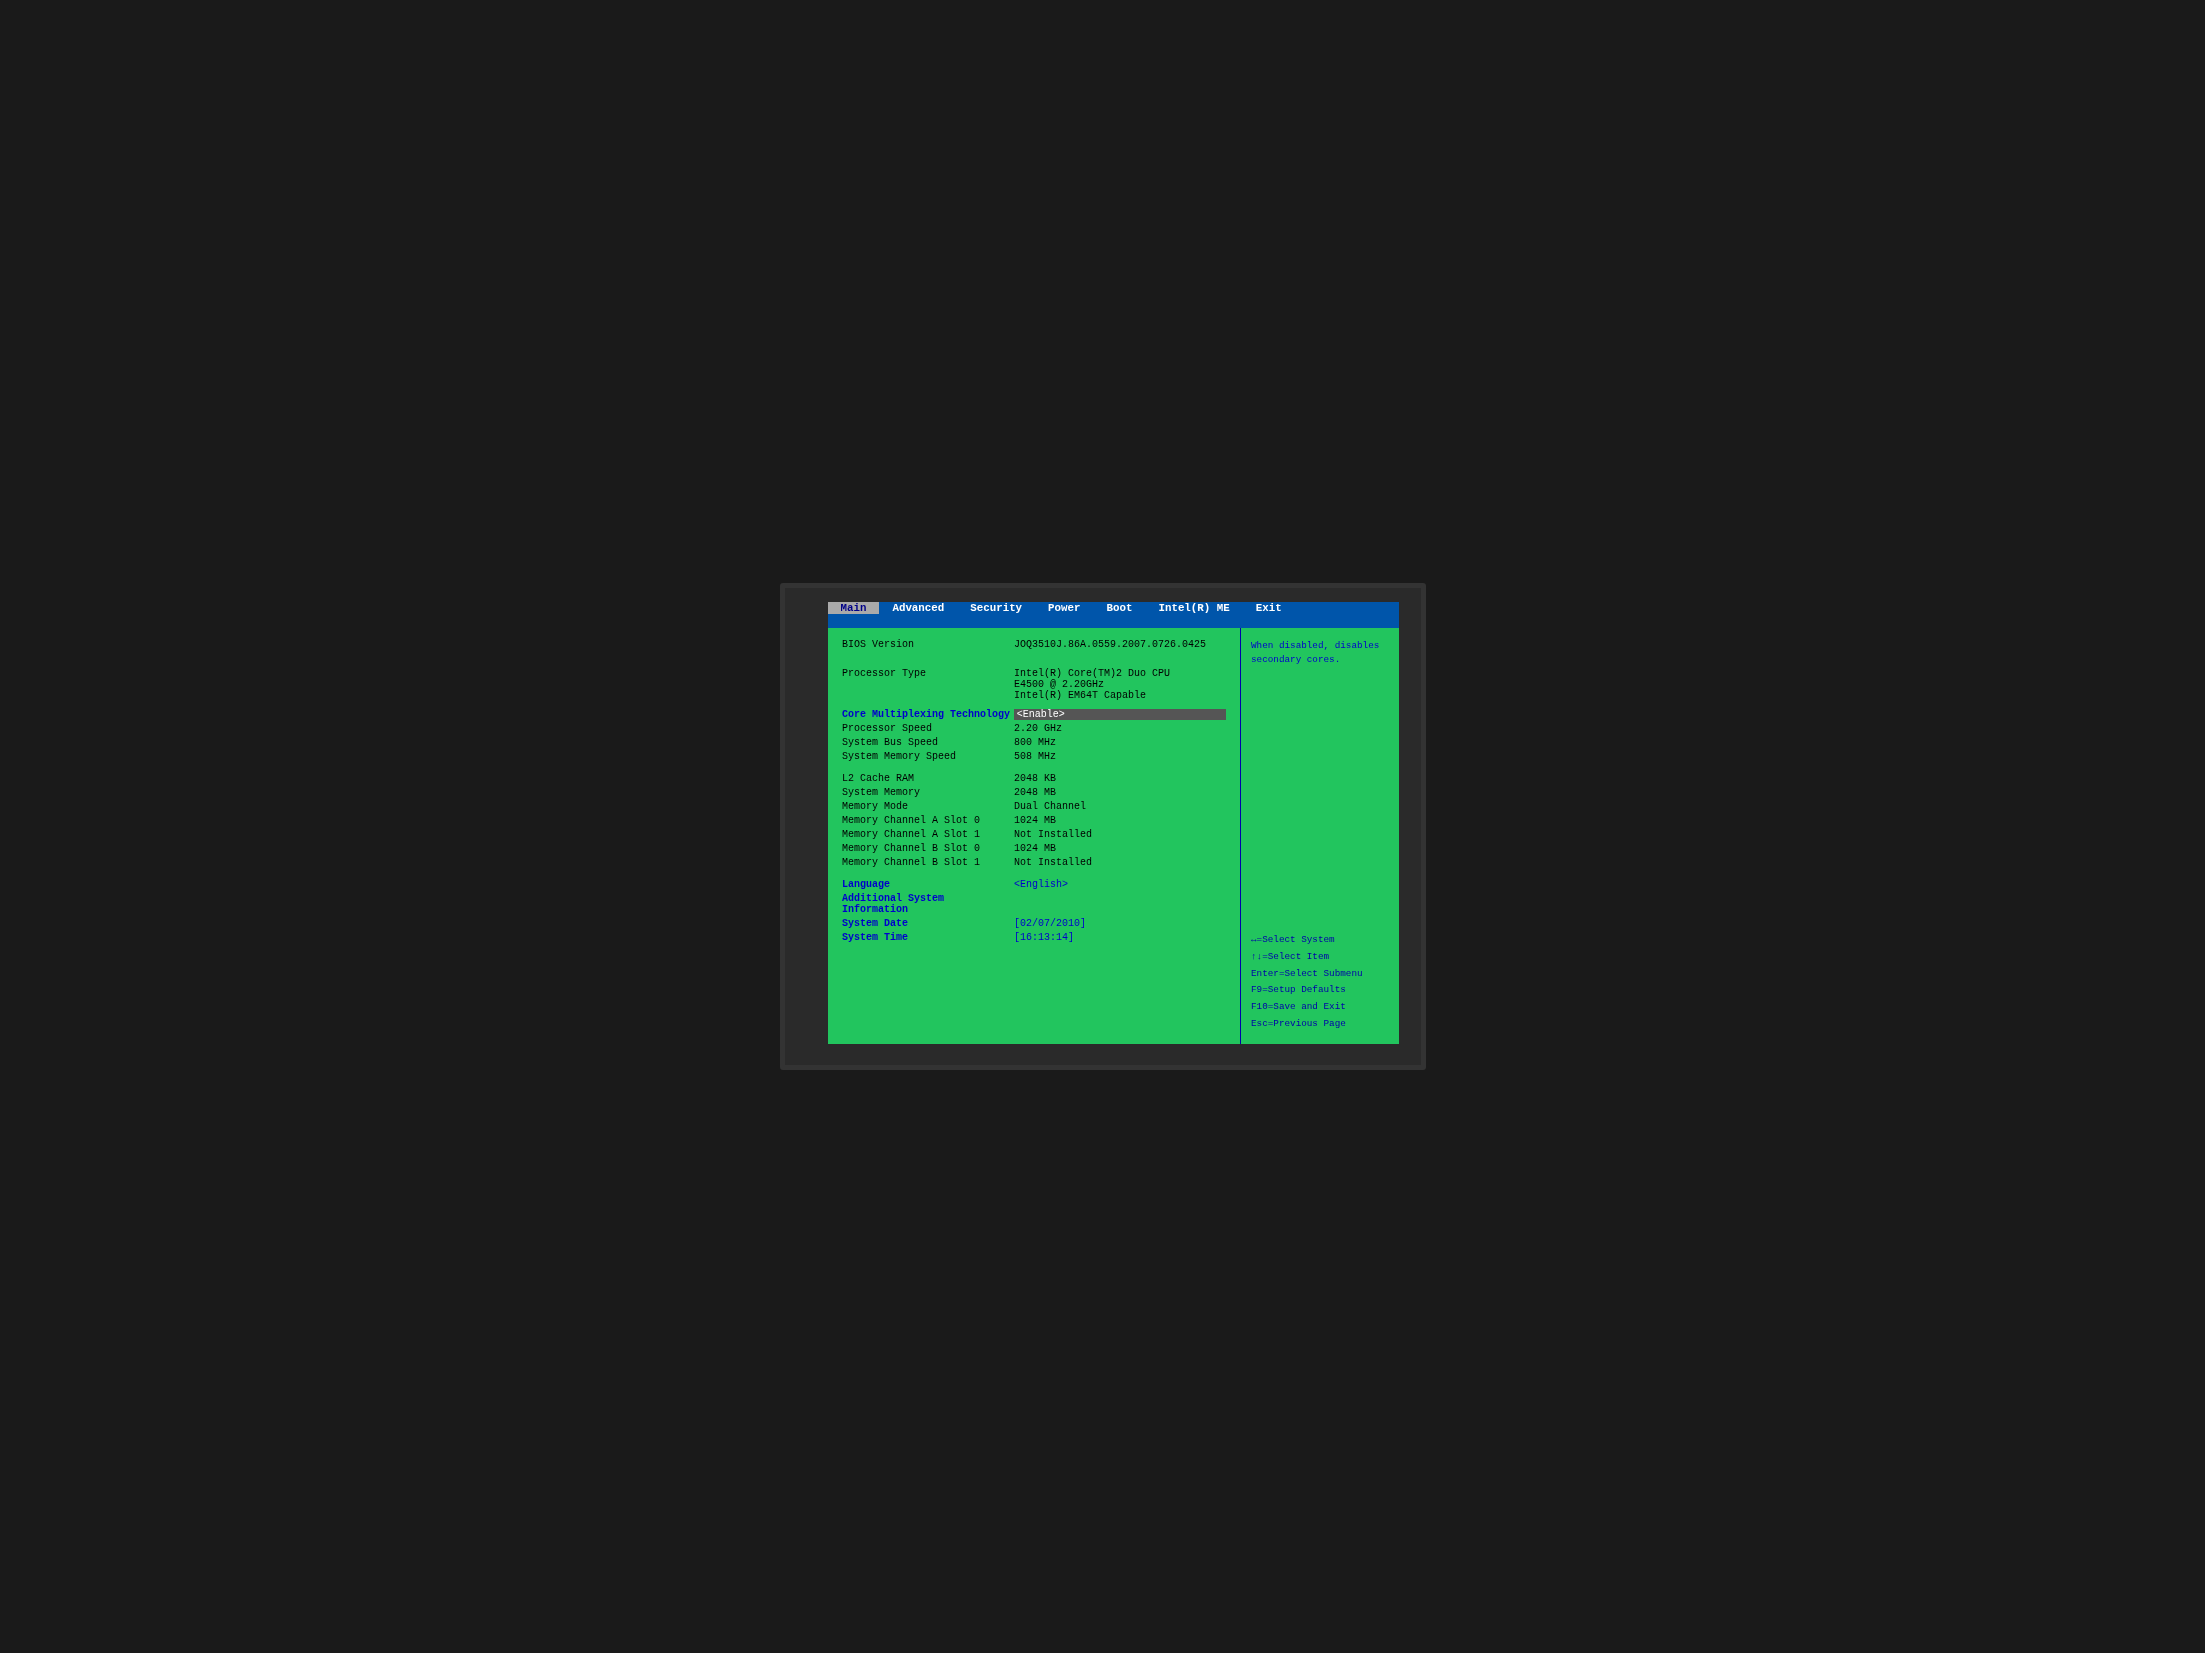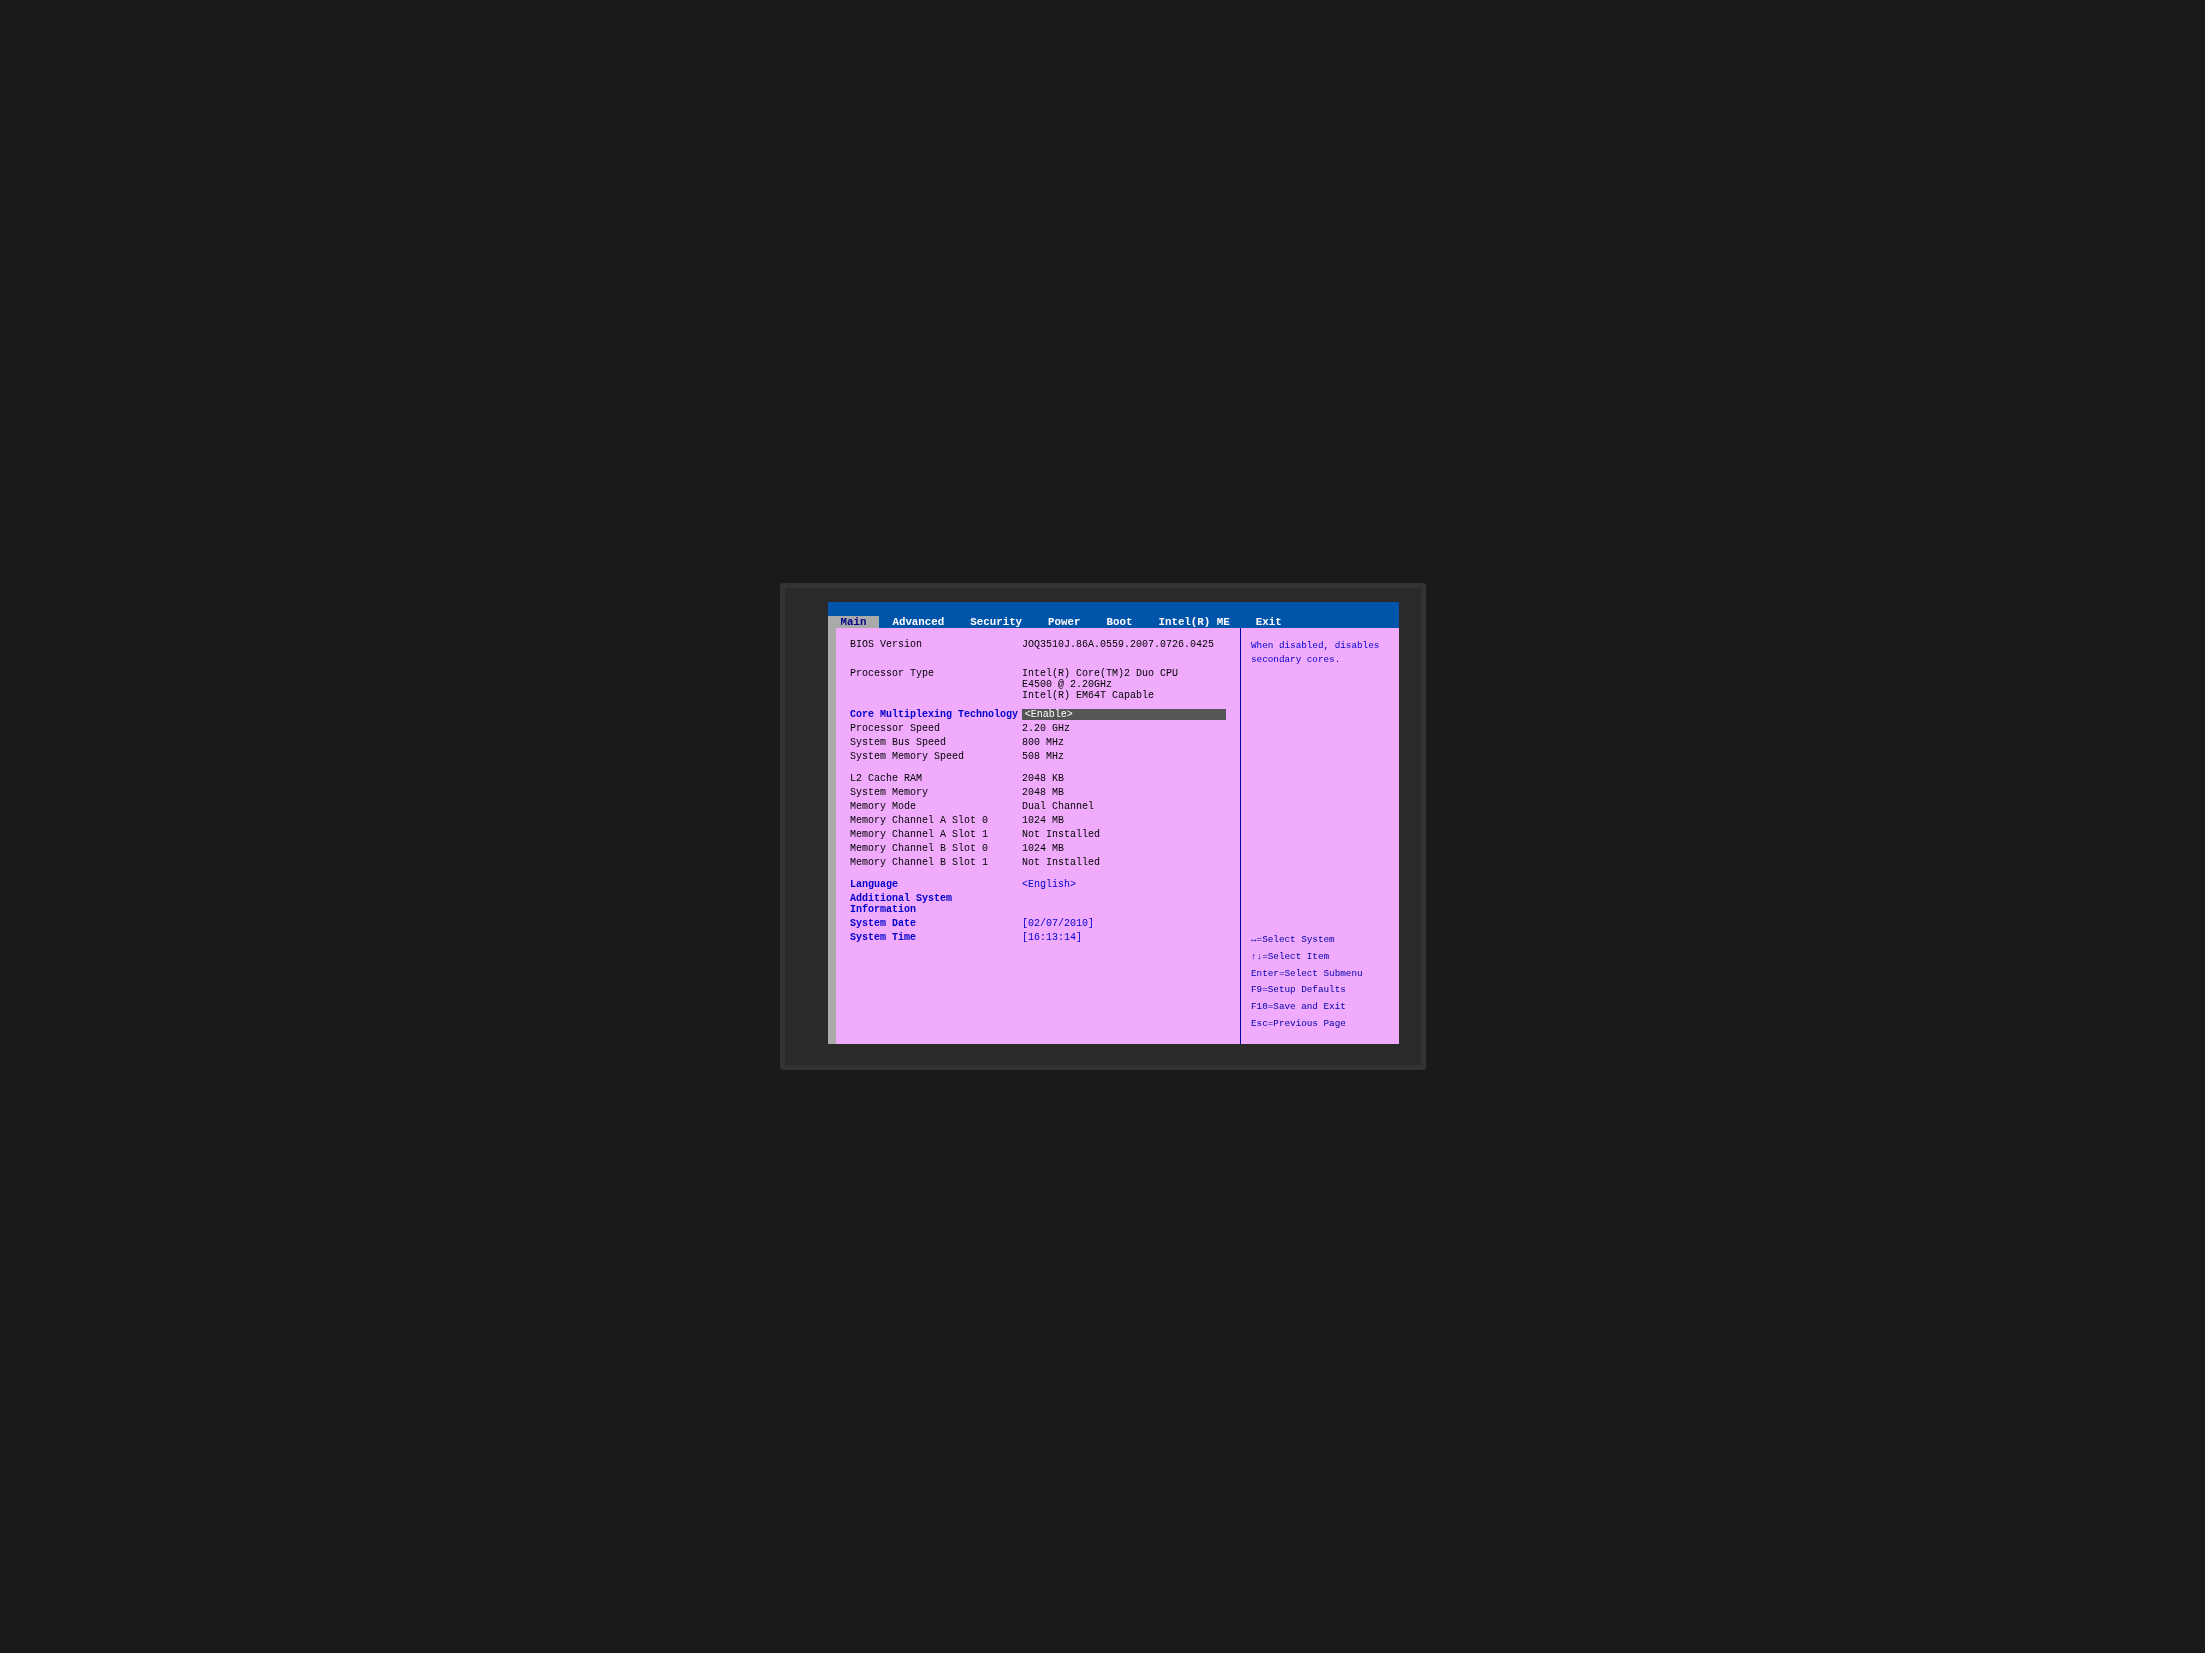--- a/index.html
+++ b/index.html
@@ -24,21 +24,21 @@
     .bios-screen {
       background: #aaaaaa;
       width: 100%;
       position: relative;
     }
 
     
     .menu-bar {
       background: #0055aa;
       display: flex;
-      align-items: flex-end;
+      align-items: flex-start;
       height: 26px;
     }
 
     .menu-item {
       color: #ffffff;
       padding: 0 13px;
       display: flex;
       align-items: center;
       font-size: 10.8px;
       font-weight: bold;
@@ -46,25 +46,24 @@
       white-space: nowrap;
     }
 
     .menu-item.active {
       background: #aaaaaa;
       color: #000088;
     }
 
     
     .content-area {
-      background: #f0abfc;
+      background: #22c55e;
       display: flex;
       padding: 0;
       min-height: 416px;
-      margin-left: 8px;
     }
 
     .main-content {
       flex: 1;
       padding: 11.5px 14.4px;
       border-right: 1.4px solid #0000aa;
     }
 
     .sidebar {
       width: 158px;

